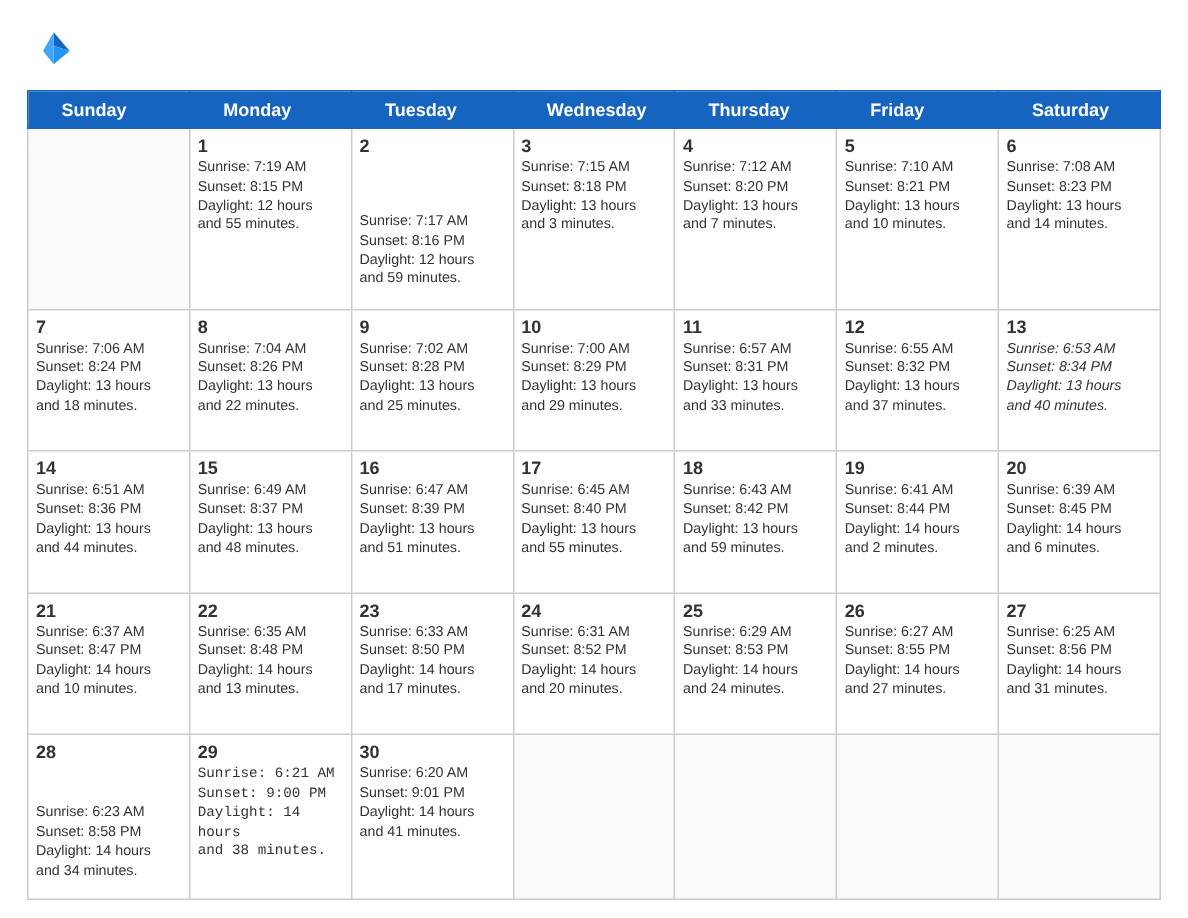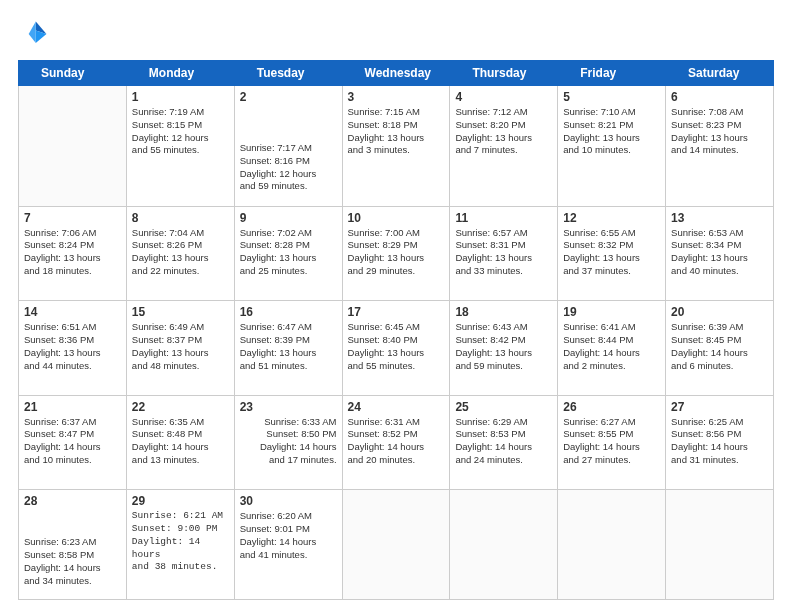--- a/index.html
+++ b/index.html
@@ -208,21 +208,21 @@
           </td>
           <td>
             <span class="day-num">12</span>
             <div class="day-info" style="white-space: pre-line;">Sunrise: 6:55 AM
 Sunset: 8:32 PM
 Daylight: 13 hours
 and 37 minutes.</div>
           </td>
           <td>
             <span class="day-num">13</span>
-            <div class="day-info" style="white-space: pre-line;">Sunrise: 6:53 AM
+            <div class="day-info" style="white-space: pre-line; font-style: italic;">Sunrise: 6:53 AM
 Sunset: 8:34 PM
 Daylight: 13 hours
 and 40 minutes.</div>
           </td>
         </tr>
         <tr>
           <td>
             <span class="day-num">14</span>
             <div class="day-info" style="white-space: pre-line;">Sunrise: 6:51 AM
 Sunset: 8:36 PM
@@ -282,21 +282,21 @@
           </td>
           <td>
             <span class="day-num">22</span>
             <div class="day-info" style="white-space: pre-line;">Sunrise: 6:35 AM
 Sunset: 8:48 PM
 Daylight: 14 hours
 and 13 minutes.</div>
           </td>
           <td>
             <span class="day-num">23</span>
-            <div class="day-info" style="white-space: pre-line; text-align: right;">Sunrise: 6:33 AM
+            <div class="day-info" style="white-space: pre-line;">Sunrise: 6:33 AM
 Sunset: 8:50 PM
 Daylight: 14 hours
 and 17 minutes.</div>
           </td>
           <td>
             <span class="day-num">24</span>
             <div class="day-info" style="white-space: pre-line;">Sunrise: 6:31 AM
 Sunset: 8:52 PM
 Daylight: 14 hours
 and 20 minutes.</div>

